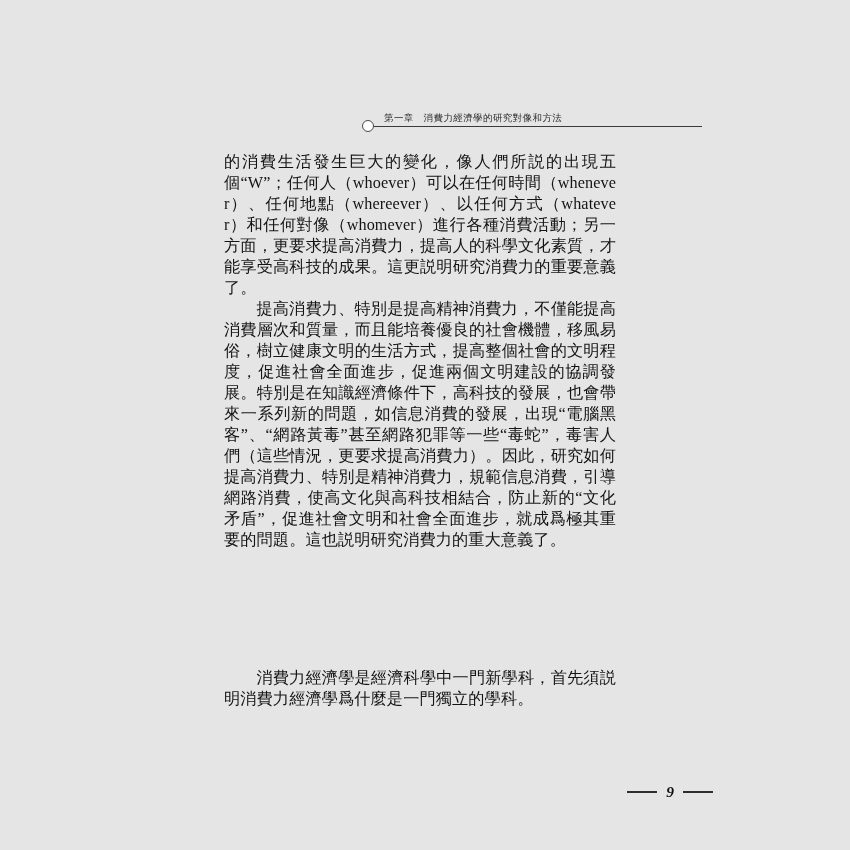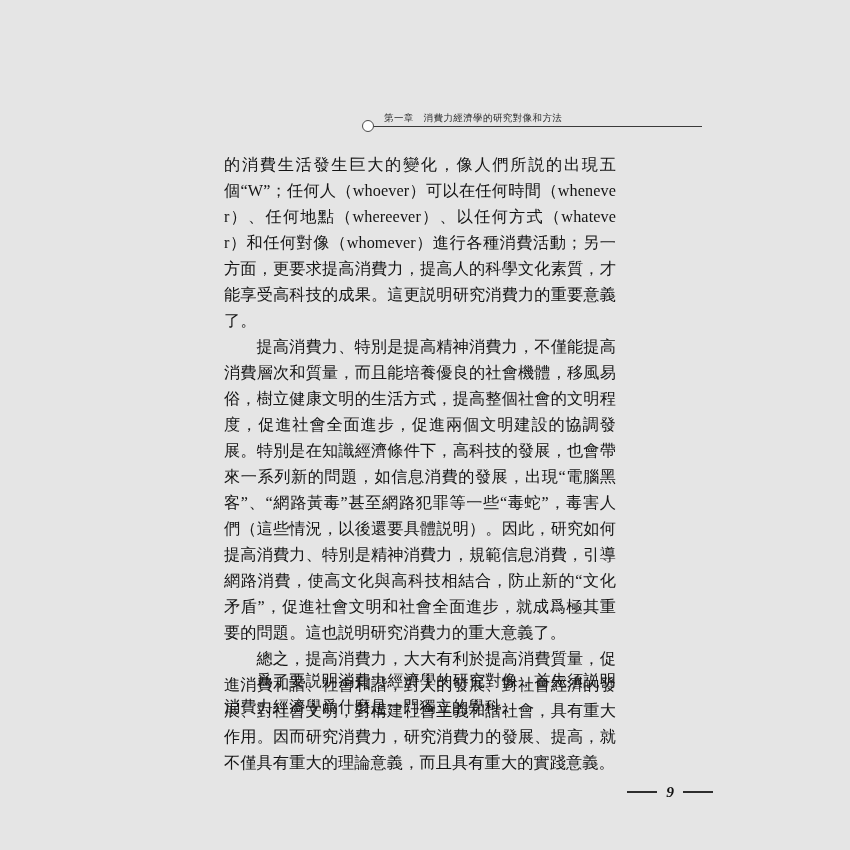--- a/index.html
+++ b/index.html
@@ -67,21 +67,21 @@
   #text-column {
     position: absolute;
     left: 224px;
     top: 152px;
     width: 392px;
   }
 
   .para {
     margin: 0;
     font-size: 16.2px;
-    line-height: 26px;
+    line-height: 21px;
     text-align: justify;
     text-align-last: left;
     letter-spacing: 0.1px;
     color: #141414;
     text-justify: inter-character;
     word-break: break-all;
     font-family: "Liberation Serif", "DejaVu Serif", serif;
   }
   .para.indent {
     text-indent: 2em;
@@ -145,27 +145,26 @@
 <div id="page-sheet">
 
   <div id="running-header">
     <div class="hdr-rule"></div>
     <div class="hdr-circle"></div>
     <div class="hdr-text">第一章　消費力經濟學的研究對像和方法</div>
   </div>
 
   <div id="text-column">
     <p class="para">的消費生活發生巨大的變化，像人們所説的出現五個“W”；任何人（whoever）可以在任何時間（whenever）、任何地點（whereever）、以任何方式（whatever）和任何對像（whomever）進行各種消費活動；另一方面，更要求提高消費力，提高人的科學文化素質，才能享受高科技的成果。這更説明研究消費力的重要意義了。</p>
-    <p class="para indent">提高消費力、特別是提高精神消費力，不僅能提高消費層次和質量，而且能培養優良的社會機體，移風易俗，樹立健康文明的生活方式，提高整個社會的文明程度，促進社會全面進步，促進兩個文明建設的協調發展。特別是在知識經濟條件下，高科技的發展，也會帶來一系列新的問題，如信息消費的發展，出現“電腦黑客”、“網路黃毒”甚至網路犯罪等一些“毒蛇”，毒害人們（這些情況，以後還要具體説明）。因此，研究如何提高消費力、特別是精神消費力，規範信息消費，引導網路消費，使高文化與高科技相結合，防止新的“文化矛盾”，促進社會文明和社會全面進步，就成爲極其重要的問題。這也説明研究消費力的重大意義了。</p>
-    <p class="para indent">總之，提高消費力，大大有利於提高消費質量，促進消費和諧、社會和諧，對人的發展、對社會經濟的發展、對社會文明，對構建社會主義和諧社會，具有重大作用。因而研究消費力，研究消費力的發展、提高，就不僅具有重大的理論意義，而且具有重大的實踐意義。</p>
+    <p class="para indent">提高消費力、特別是提高精神消費力，不僅能提高消費層次和質量，而且能培養優良的社會機體，移風易俗，樹立健康文明的生活方式，提高整個社會的文明程度，促進社會全面進步，促進兩個文明建設的協調發展。特別是在知識經濟條件下，高科技的發展，也會帶來一系列新的問題，如信息消費的發展，出現“電腦黑客”、“網路黃毒”甚至網路犯罪等一些“毒蛇”，毒害人們（這些情況，更要求提高消費力）。因此，研究如何提高消費力、特別是精神消費力，規範信息消費，引導網路消費，使高文化與高科技相結合，防止新的“文化矛盾”，促進社會文明和社會全面進步，就成爲極其重要的問題。這也説明研究消費力的重大意義了。</p>
   </div>
 
 
   <div id="lower-block">
-    <p class="para indent">爲了要説明消費力經濟學的研究對像，首先須説明消費力經濟學爲什麼是一門獨立的學科。</p>
+    <p class="para indent">消費力經濟學是經濟科學中一門新學科，首先須説明消費力經濟學爲什麼是一門獨立的學科。</p>
   </div>
 
   <div id="folio">
     <span class="folio-rule"></span>
     <span class="folio-num">9</span>
     <span class="folio-rule"></span>
   </div>
 
 </div>
 

